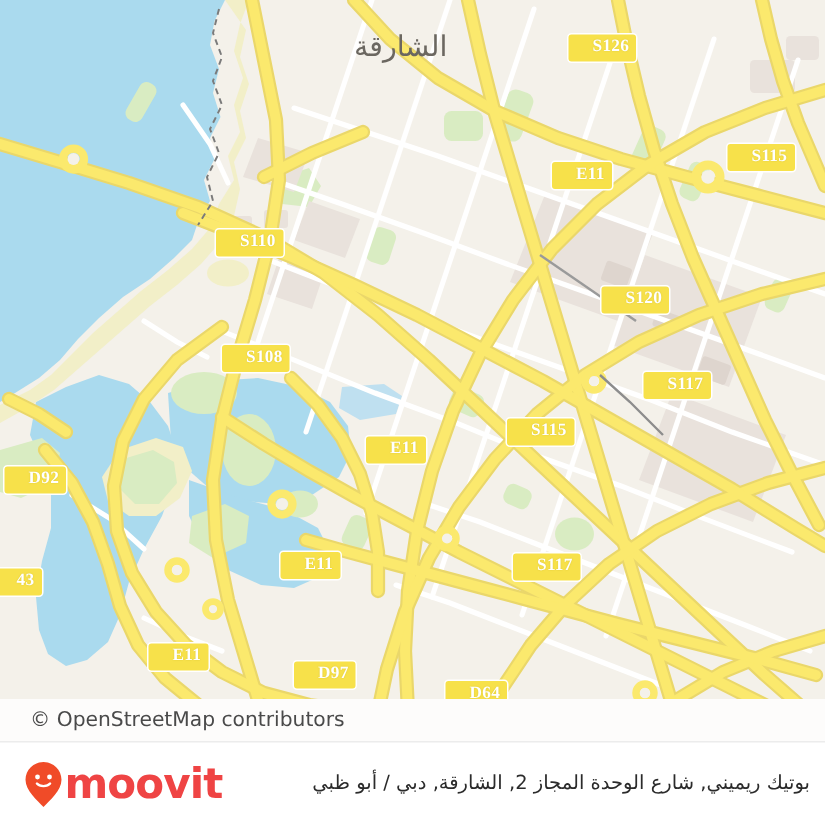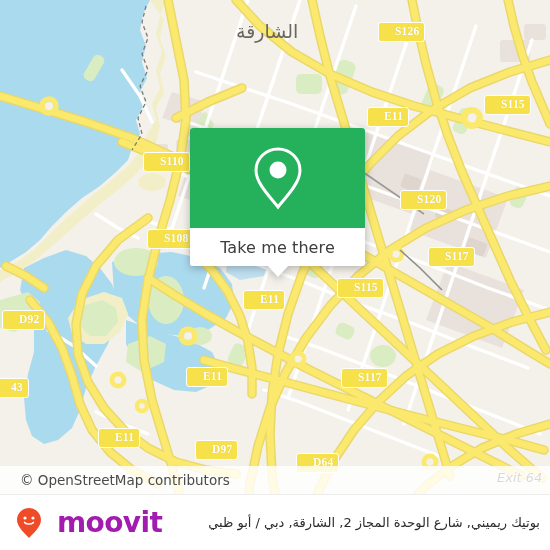--- a/index.html
+++ b/index.html
@@ -4,21 +4,21 @@
 <style>
   html,body{margin:0;padding:0;}
   body{
     width:550px;height:550px;overflow:hidden;
     font-family:"DejaVu Sans","Liberation Sans",sans-serif;
     background:#f2efe9;
   }
   #app{position:relative;width:550px;height:550px;overflow:hidden;background:#f2efe9;}
 
   
-  #map{position:absolute;inset:0;width:550px;height:550px;overflow:hidden;background:#f0abfc;}
+  #map{position:absolute;inset:0;width:550px;height:466px;overflow:hidden;background:#f0abfc;}
   #map svg{display:block;width:550px;height:550px;}
 
   
   .shield{
     position:absolute;
     background:#f7e14a;
     border:1.5px solid #ffffff;
     border-radius:3px;
     color:#ffffff;
     font-family:Liberation Serif, serif;
@@ -109,23 +109,23 @@
     display:flex;align-items:center;
     padding:0 6px 0 16px;
     box-sizing:border-box;
     border-top:1px solid #ececec;
   }
   #brand{display:flex;align-items:center;flex:0 0 auto;}
   #brand svg{display:block;}
   #brand-word{
     font-size:28px;
     font-weight:bold;
-    color:#a21caf;
+    color:#ef4444;
     letter-spacing:-.6px;
-    margin-left:15px;
+    margin-left:1px;
     font-family:"DejaVu Sans","Liberation Sans",sans-serif;
   }
   #place-name{
     flex:1 1 auto;
     direction:rtl;
     text-align:right;
     color:#2b2b2b;
     font-size:13px;
     line-height:20px;
     padding-right:4px;
@@ -319,34 +319,20 @@
         <div class="shield" style="left: 2px; top: 310px;">D92</div>
         <div class="shield" style="left: 341px; top: 368px;">S117</div>
         <div class="shield" style="left: -6px; top: 378px;">43</div>
         <div class="shield" style="left: 186px; top: 367px;">E11</div>
         <div class="shield" style="left: 98px; top: 428px;">E11</div>
         <div class="shield" style="left: 195px; top: 440px;">D97</div>
         <div class="shield" style="left: 296px; top: 453px;">D64</div>
       </div>
   </div>
 
-  <div id="callout">
-    <div id="callout-body">
-      <div id="callout-green">
-        <span>
-          <svg width="52" height="66" viewBox="0 0 52 66" xmlns="http://www.w3.org/2000/svg">
-            <path d="M26 4 C13.8 4 4 13.6 4 25.4 C4 38 18 52 26 62 C34 52 48 38 48 25.4 C48 13.6 38.2 4 26 4 Z" fill="none" stroke="#ffffff" stroke-width="3"></path>
-            <circle cx="26" cy="25" r="8.5" fill="#ffffff"></circle>
-          </svg>
-        </span>
-      </div>
-      <div id="callout-btn">Take me there</div>
-    </div>
-    <div id="callout-tail"></div>
-  </div>
 
   <div id="attribution">
     <span>© OpenStreetMap contributors</span>
   </div>
 
   <div id="footer">
     <div id="brand">
       <span>
         <svg width="26" height="32" viewBox="0 0 26 32" xmlns="http://www.w3.org/2000/svg">
           <path d="M13 1 C6.4 1 1 6.3 1 12.8 C1 20.2 9 26.6 13 31 C17 26.6 25 20.2 25 12.8 C25 6.3 19.6 1 13 1 Z" fill="#f04b28"></path>

